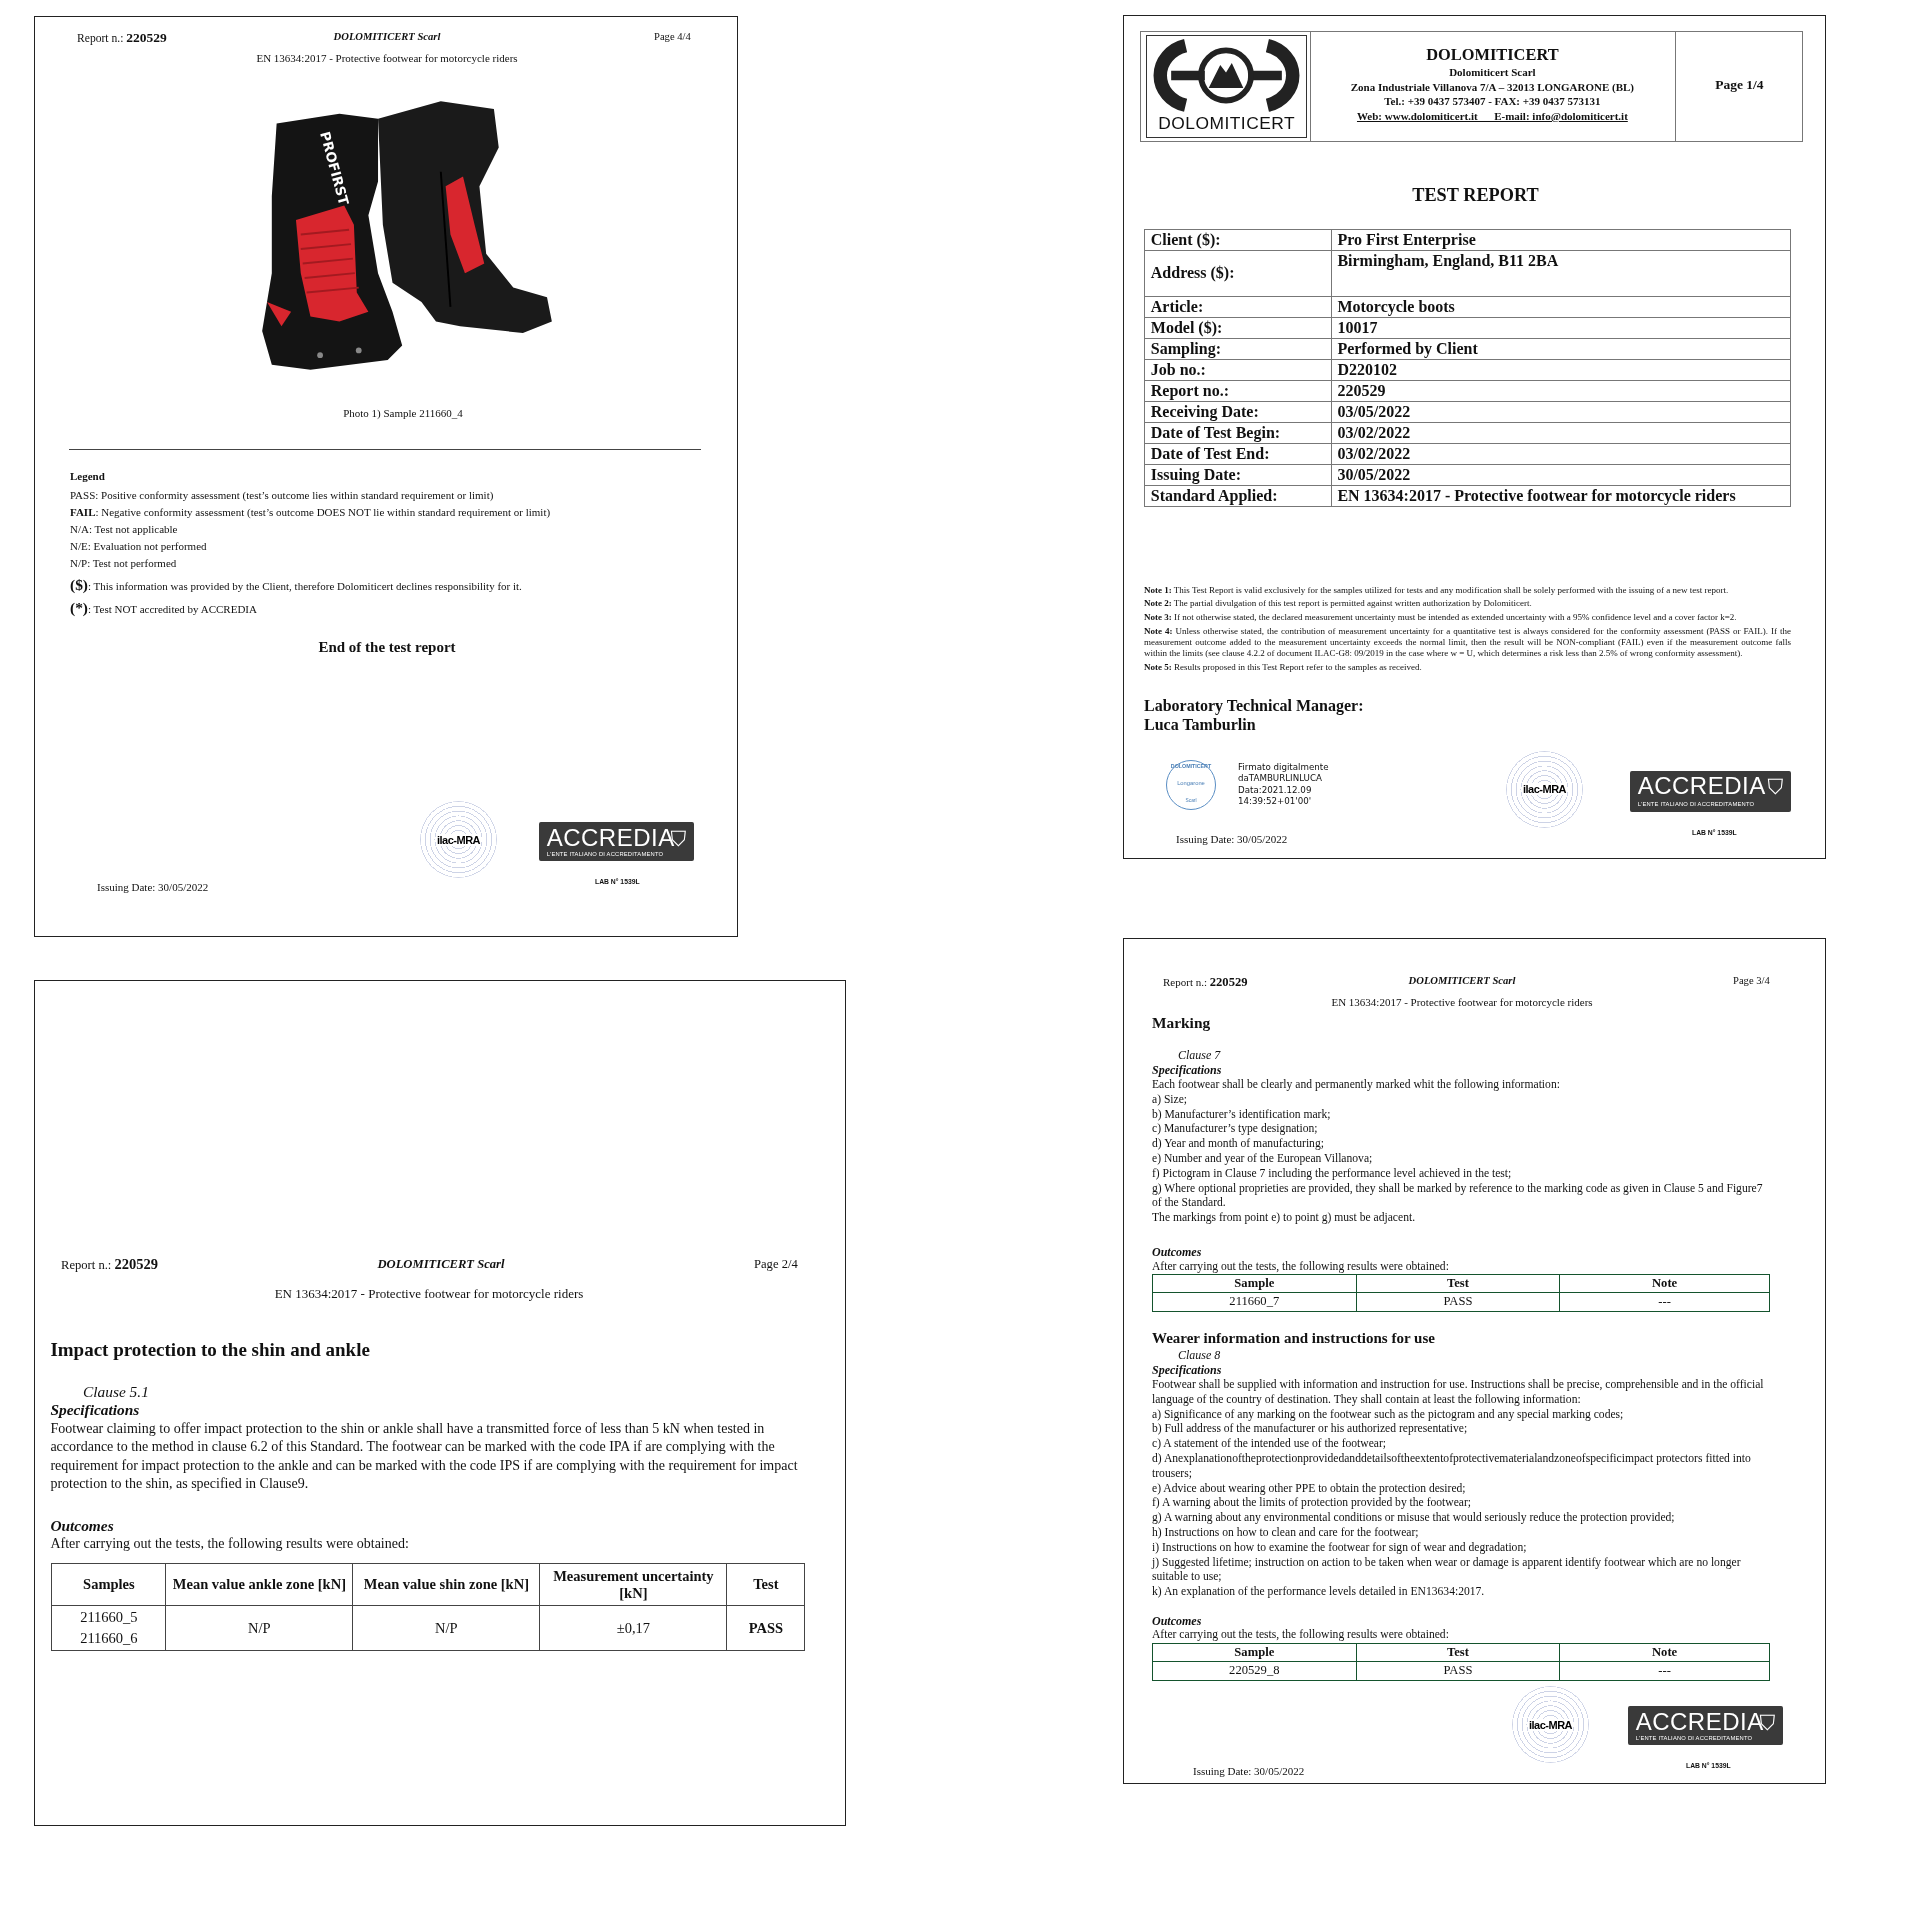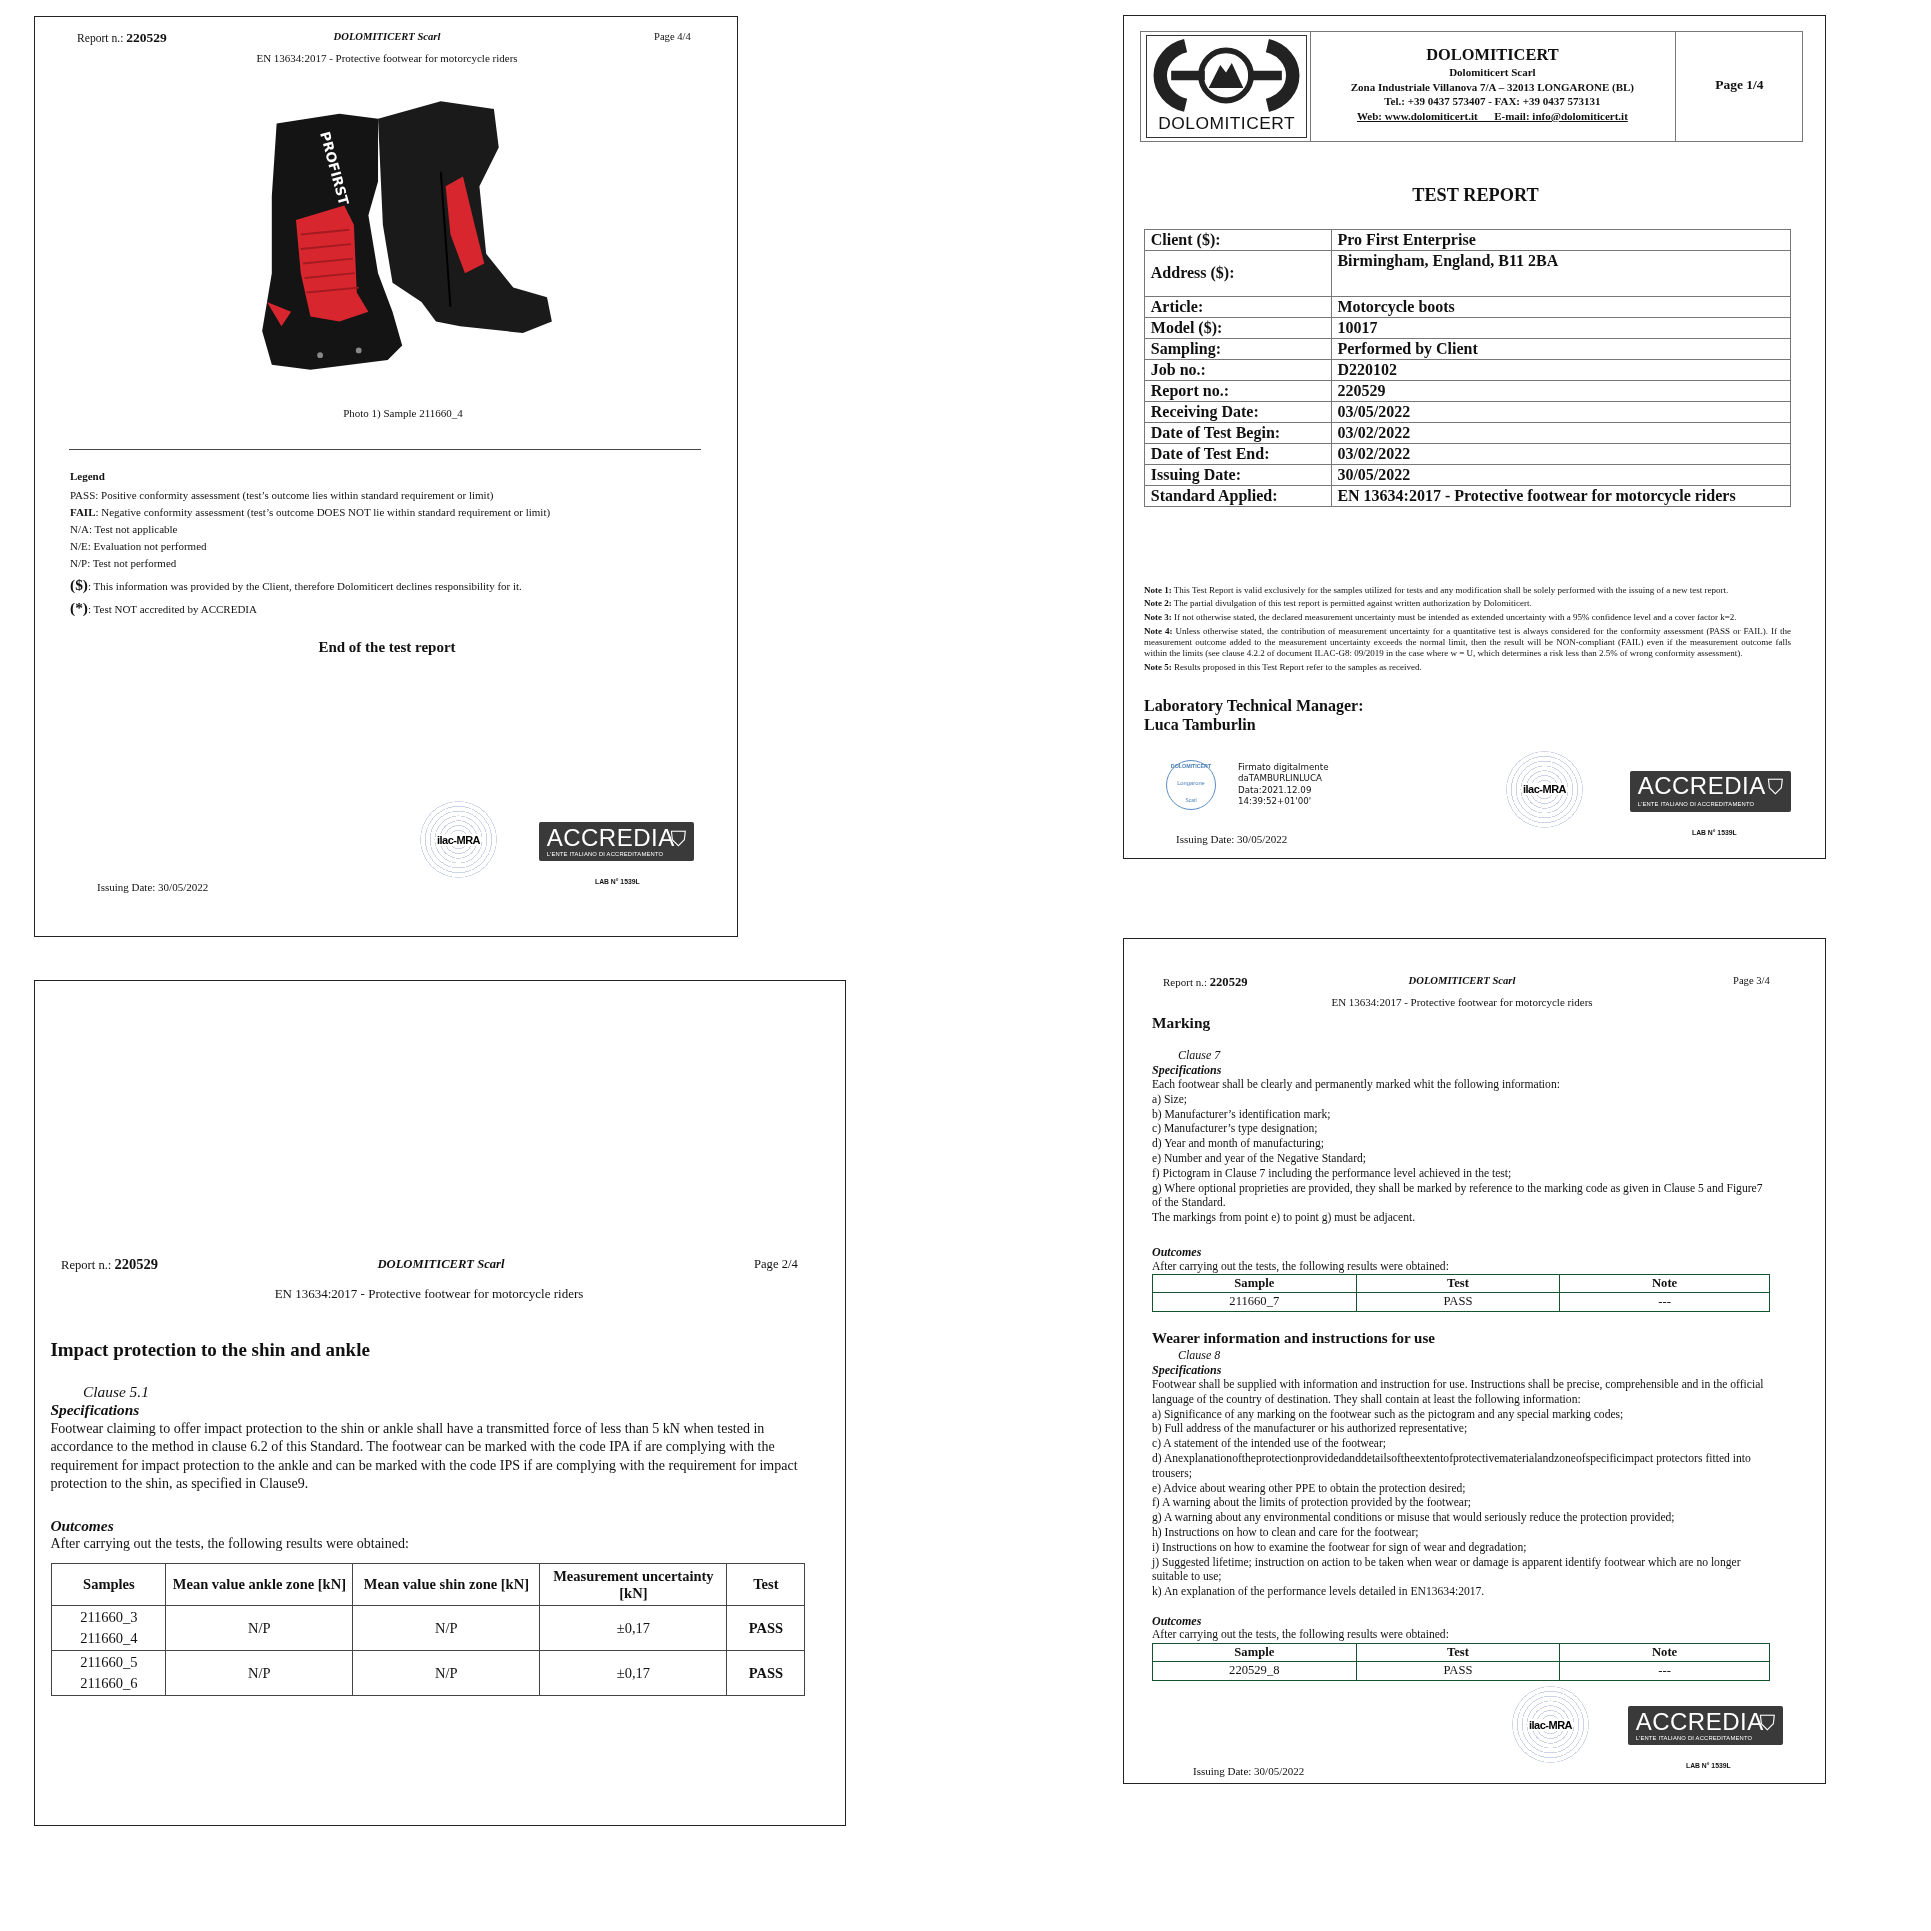--- a/index.html
+++ b/index.html
@@ -228,30 +228,20 @@
         <th style="width:111px;">Samples</th>
         <th style="width:184px;line-height:16.4px;">Mean value ankle zone [kN]</th>
         <th style="width:184px;line-height:16.4px;">Mean value shin zone [kN]</th>
         <th style="width:184px;line-height:16.4px;">Measurement uncertainty [kN]</th>
         <th>Test</th>
       </tr>
     </thead>
     <tbody>
       <tr style="height:45px;">
         <td style="line-height:21px;">
-            <div>211660_3</div>
-            <div>211660_4</div>
-          </td>
-        <td>N/P</td>
-        <td>N/P</td>
-        <td>±0,17</td>
-        <td style="font-weight:bold;">PASS</td>
-      </tr>
-      <tr style="height:45px;">
-        <td style="line-height:21px;">
             <div>211660_5</div>
             <div>211660_6</div>
           </td>
         <td>N/P</td>
         <td>N/P</td>
         <td>±0,17</td>
         <td style="font-weight:bold;">PASS</td>
       </tr>
     </tbody>
   </table>
@@ -268,21 +258,21 @@
 
   <div class="abs" style="left:28px;top:75px;font-size:15.4px;font-weight:bold;">Marking</div>
   <div class="abs" style="left:54px;top:109px;font-size:12px;font-style:italic;">Clause 7</div>
   <div class="abs" style="left:28px;top:124px;font-size:12px;font-style:italic;font-weight:bold;">Specifications</div>
   <div class="abs spec-text" style="left:28px;top:139px;width:618px;">
     <div>Each footwear shall be clearly and permanently marked whit the following information:</div>
     <div>a) Size;</div>
     <div>b) Manufacturer’s identification mark;</div>
     <div>c) Manufacturer’s type designation;</div>
     <div>d) Year and month of manufacturing;</div>
-    <div>e) Number and year of the Negative Standard;</div>
+    <div>e) Number and year of the European Villanova;</div>
     <div>f) Pictogram in Clause 7 including the performance level achieved in the test;</div>
     <div>g) Where optional proprieties are provided, they shall be marked by reference to the marking code as given in Clause 5 and Figure7 of the Standard.</div>
     <div>The markings from point e) to point g) must be adjacent.</div>
   </div>
 
   <div class="abs" style="left:28px;top:306px;font-size:12px;font-style:italic;font-weight:bold;">Outcomes</div>
   <div class="abs spec-text" style="left:28px;top:321px;">After carrying out the tests, the following results were obtained:</div>
   <table class="res-table abs" style="left:28px;top:335px;width:618px;">
     <thead>
         <tr style="height:18.3px;">

